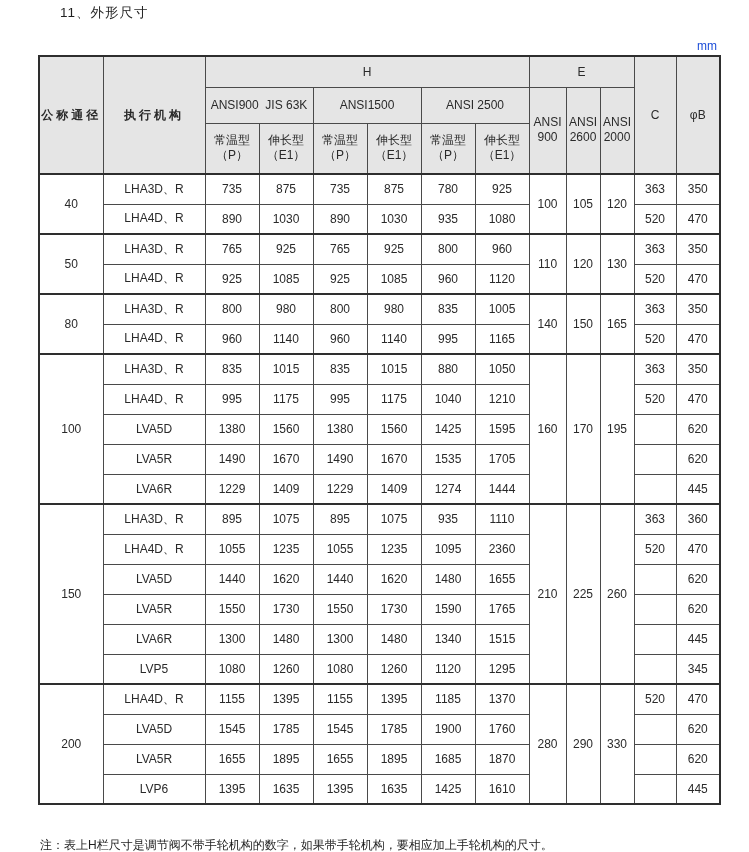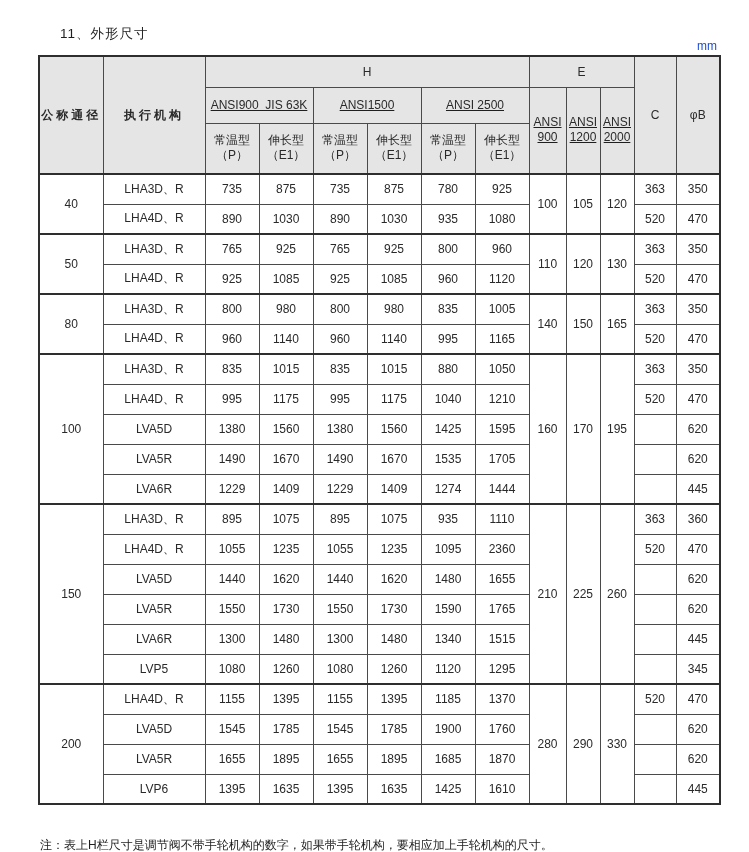--- a/index.html
+++ b/index.html
@@ -1,33 +1,33 @@
 <!DOCTYPE html>
 <html><head>
 <meta charset="utf-8">
 <style>
   html,body{margin:0;padding:0;}
   body{
     width:749px;height:852px;background:#ffffff;position:relative;
     font-family:"Liberation Sans","DejaVu Sans",sans-serif;color:#1f1f1f;
     -webkit-font-smoothing:antialiased;
   }
-  .title{position:absolute;left:60px;top:25px;font-size:13.5px;letter-spacing:1px;color:#1f1f1f;}
+  .title{position:absolute;left:60px;top:4px;font-size:13.5px;letter-spacing:1px;color:#1f1f1f;}
   .unit{position:absolute;left:697px;top:39px;font-size:12px;color:#1d4ed8;}
   table.dim{
     position:absolute;left:38px;top:55px;border-collapse:collapse;table-layout:fixed;
     border:2px solid #2e2e2e;
   }
   table.dim td{
     border:1px solid #4a4a4a;text-align:center;vertical-align:middle;
     font-size:12px;padding:0;color:#2a2a2a;overflow:hidden;
   }
   thead td{background:#e5e5e5;font-size:12px;}
   tr.hr1{height:31px;}
-  tr.hr2{height:36px;text-decoration:underline;}
+  tr.hr2{height:36px;}
   tr.hr3{height:51px;}
   tbody tr{height:30px;}
   tr.gs > td{border-top:2px solid #2e2e2e;}
   .sp{letter-spacing:3px;font-weight:bold;}
   .pre{white-space:pre;}
   .ln{display:block;line-height:1.3;}
   .footnote{position:absolute;left:40px;top:821px;font-size:12px;color:#1f1f1f;margin-top:16px;}
 </style>
 </head>
 <body>
@@ -63,21 +63,21 @@
     <tr class="hr2">
       <td colspan="2" class="pre">ANSI900  JIS 63K</td>
       <td colspan="2">ANSI1500</td>
       <td colspan="2">ANSI 2500</td>
       <td rowspan="2">
         <span class="ln">ANSI</span>
         <span class="ln">900</span>
       </td>
       <td rowspan="2">
         <span class="ln">ANSI</span>
-        <span class="ln">1200</span>
+        <span class="ln">2600</span>
       </td>
       <td rowspan="2">
         <span class="ln">ANSI</span>
         <span class="ln">2000</span>
       </td>
     </tr>
     <tr class="hr3">
       <td>
         <span class="ln">常温型</span>
         <span class="ln">（P）</span>

